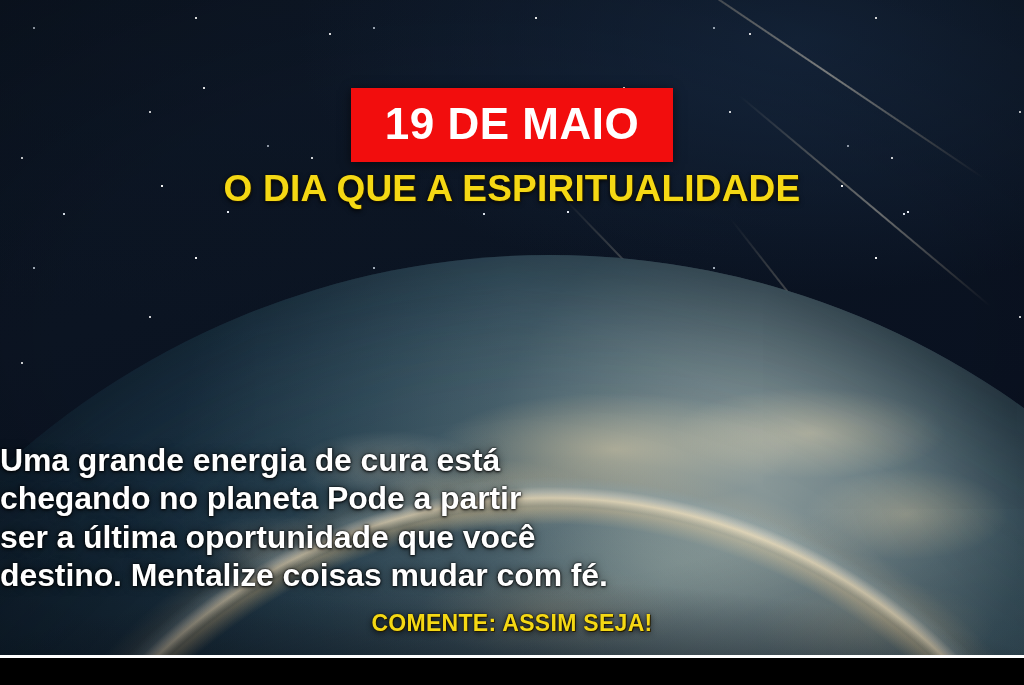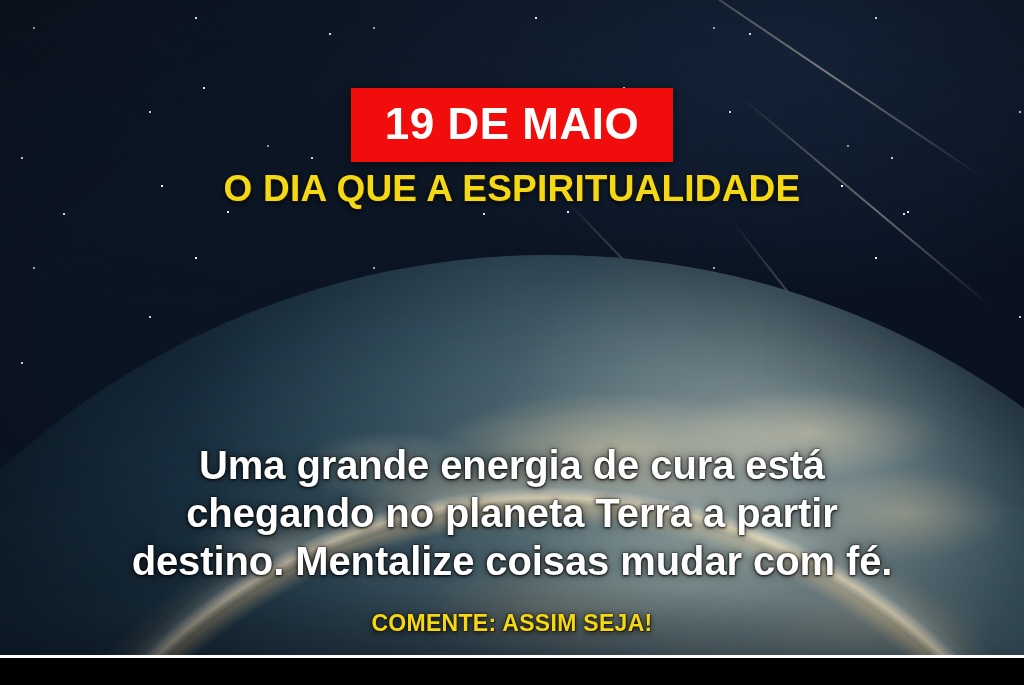--- a/index.html
+++ b/index.html
@@ -208,23 +208,22 @@
       0 2px 5px rgba(0,0,0,.8),
       1px 1px 0 rgba(60,44,0,.9);
   }
   .headline .hl-line { display: block; }
 
   .body-block {
     position: absolute;
     top: 441px;
     left: 0;
     right: 0;
-    text-align: center;
     color: #ffffff;
-    font-size: 40px;
+    font-size: 32px;
     font-weight: 700;
     line-height: 1.20;
     letter-spacing: -.1px;
     text-shadow:
       0 1px 3px rgba(0,0,0,.85),
       0 0 10px rgba(0,0,0,.6),
       0 0 2px rgba(0,0,0,.9);
   }
   .body-block .bd-line { display: block; }
 
@@ -282,21 +281,22 @@
   <div class="content">
 
     <div class="date-banner">19 DE MAIO</div>
 
     <div class="headline">
       <span class="hl-line">O DIA QUE A ESPIRITUALIDADE</span>
     </div>
 
     <div class="body-block">
       <span class="bd-line">Uma grande energia de cura está</span>
-      <span class="bd-line">chegando no planeta Terra a partir</span>
+      <span class="bd-line">chegando no planeta Pode a partir</span>
+      <span class="bd-line">ser a última oportunidade que você</span>
       <span class="bd-line">destino. Mentalize coisas mudar com fé.</span>
     </div>
 
     <div class="cta">COMENTE: ASSIM SEJA!</div>
   </div>
 
   <div class="bottom-edge"></div>
 </div>
 
 </body></html>

